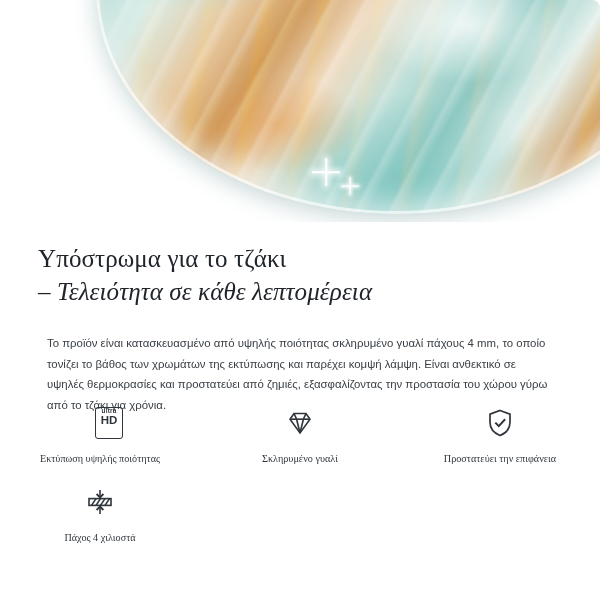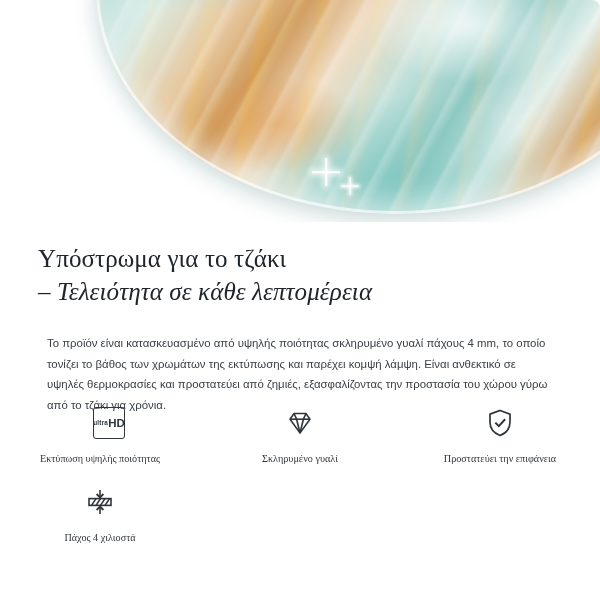--- a/index.html
+++ b/index.html
@@ -180,23 +180,23 @@
     color: #2f353b;
     text-align: center;
     max-width: 160px;
   }
   .hd-badge {
     width: 30px;
     height: 30px;
     border: 1.6px solid #2f353b;
     border-radius: 3px;
     display: flex;
-    flex-direction: row;
+    flex-direction: column;
     align-items: center;
-    justify-content: center;
+    justify-content: flex-start;
     line-height: 1;
     margin-left: 18px;
   }
   .hd-badge .u {
     font-size: 6.4px;
     letter-spacing: 0.2px;
     color: #2f353b;
     font-family: "Liberation Sans", sans-serif;
     font-weight: 700;
   }

